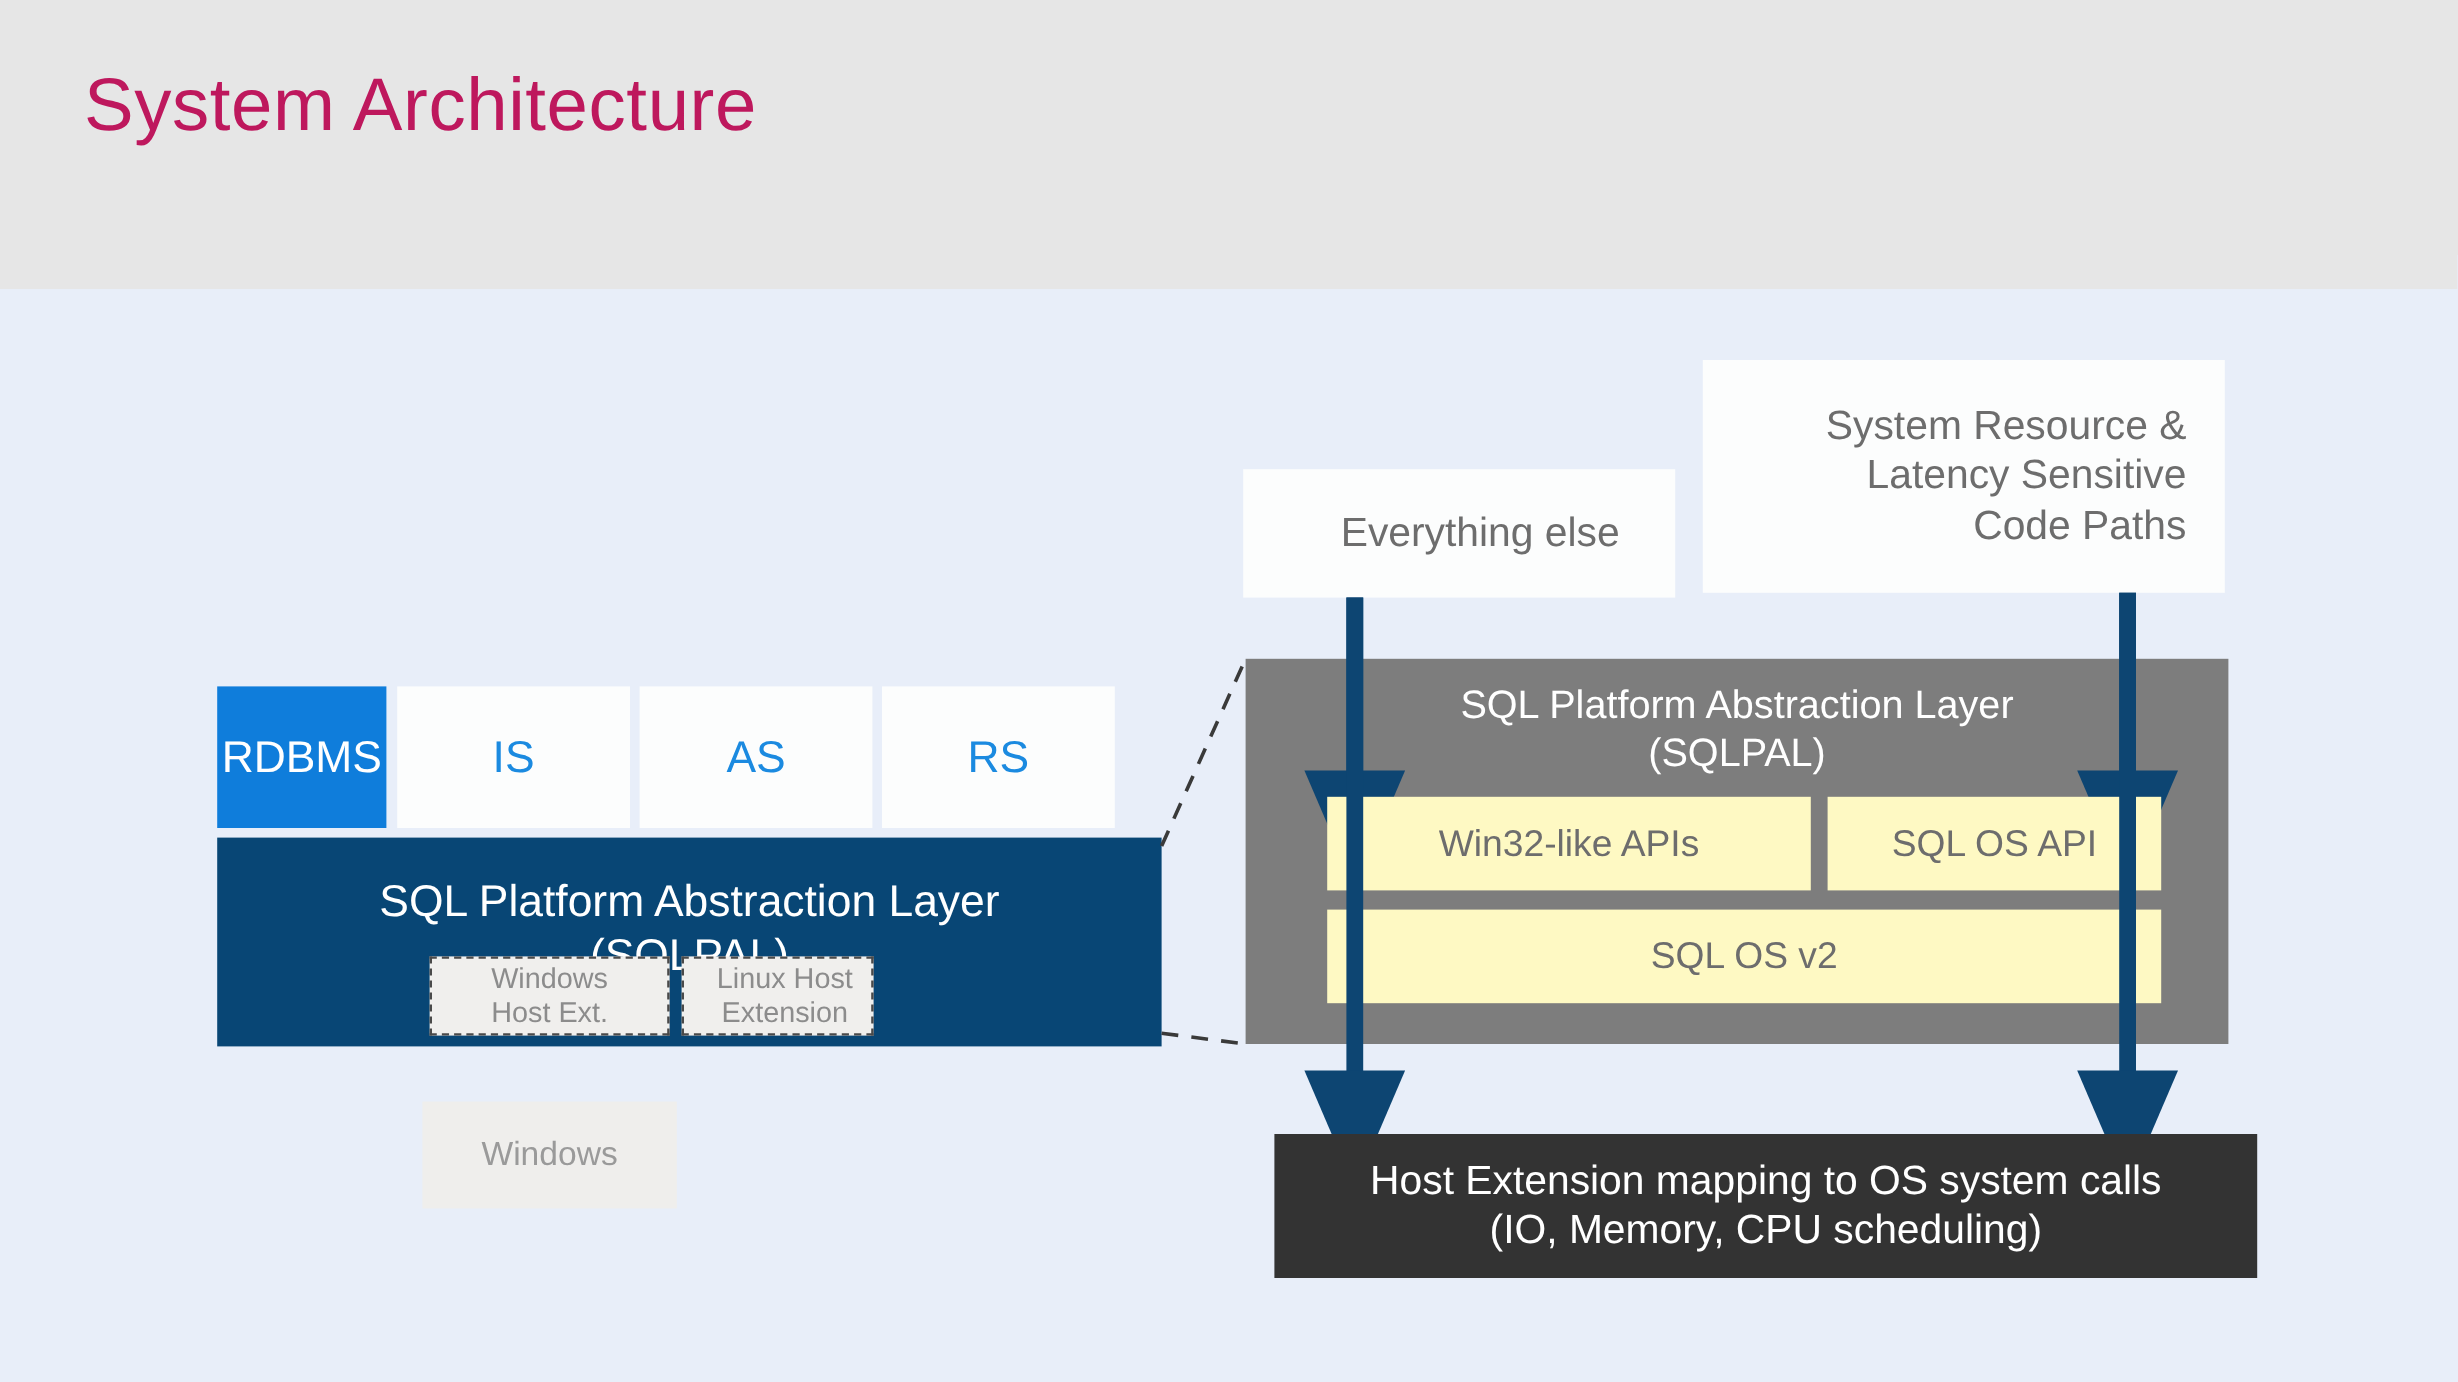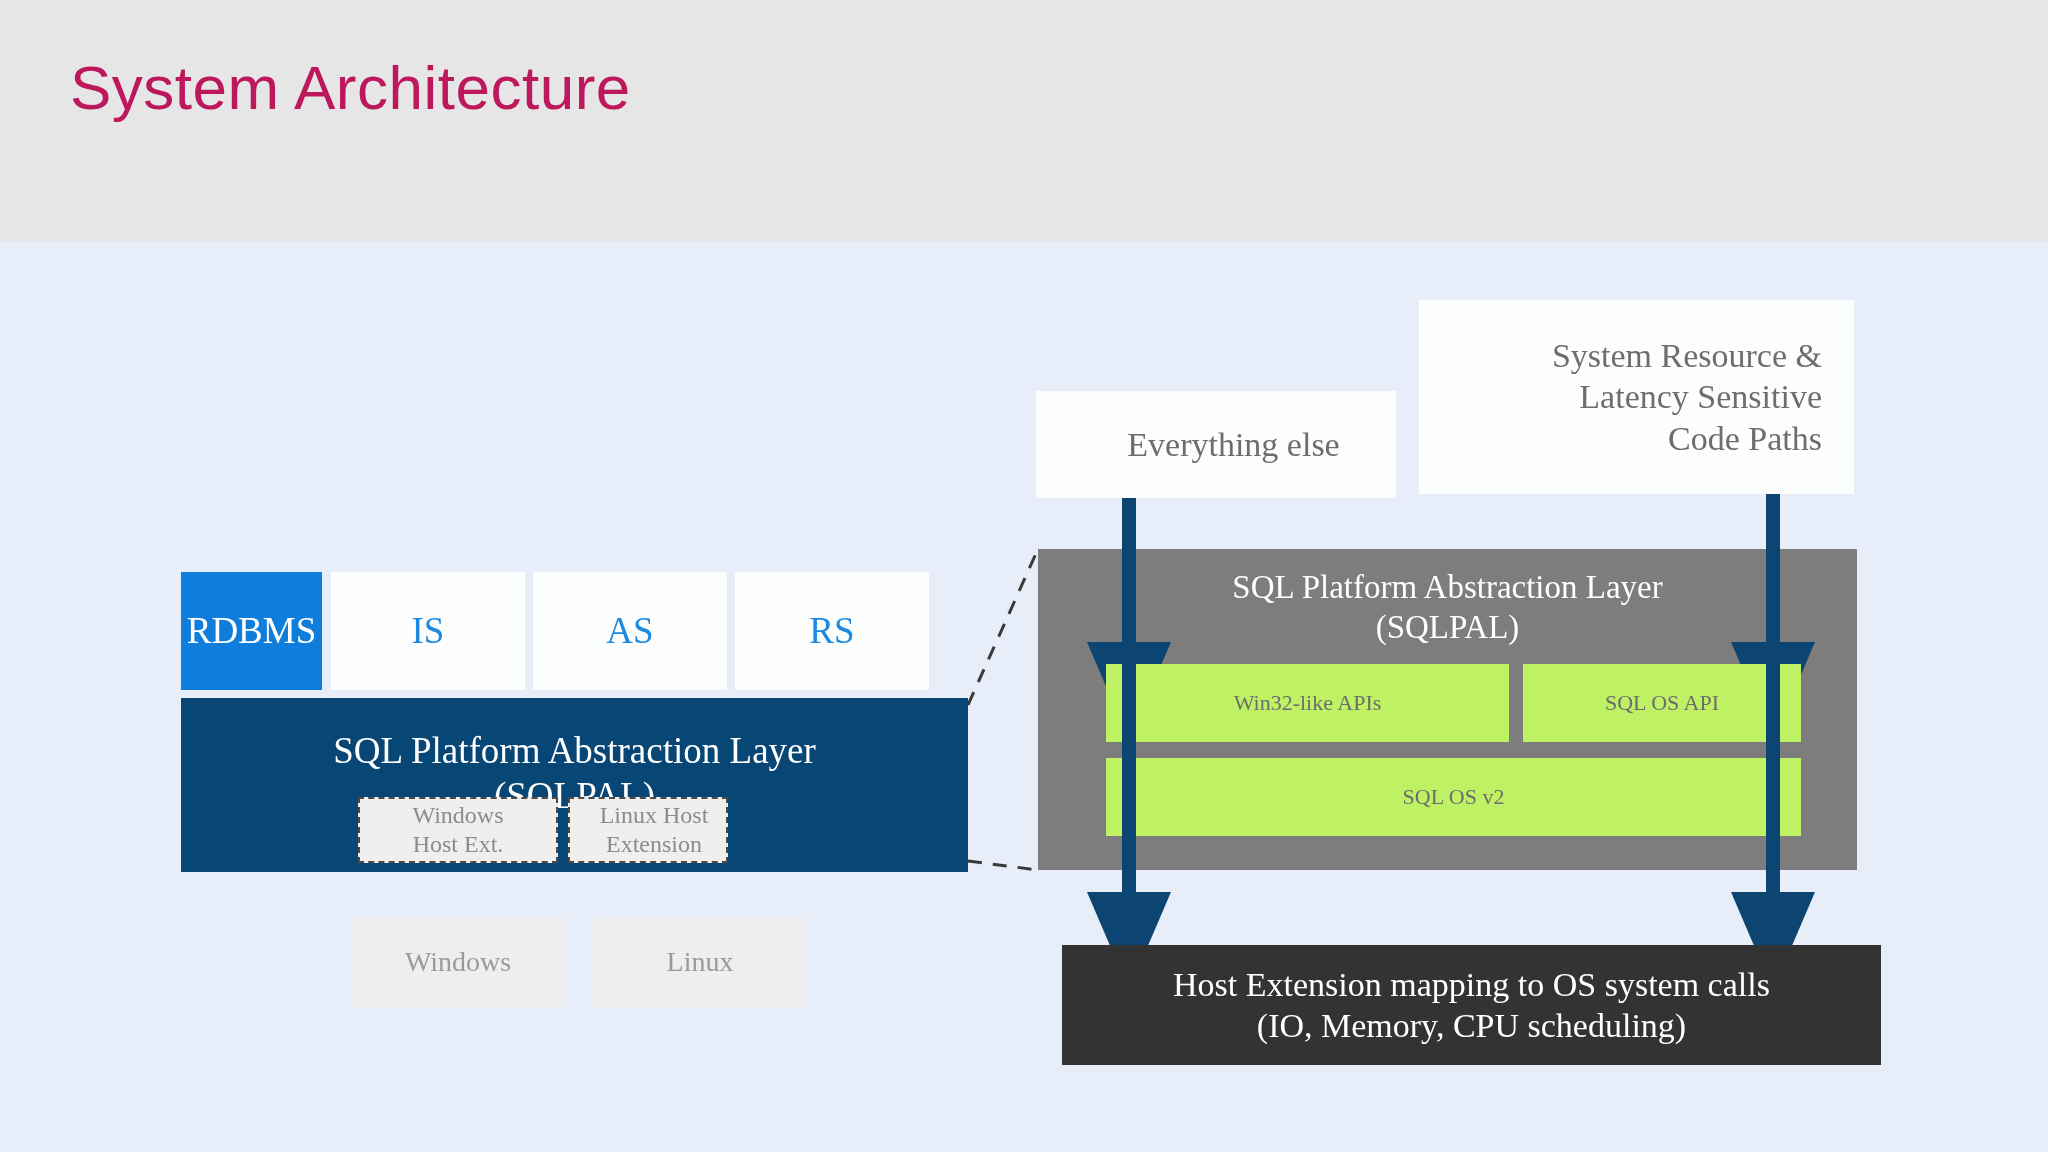--- a/index.html
+++ b/index.html
@@ -47,21 +47,20 @@
   .box {
     position: absolute;
     box-sizing: border-box;
     display: flex;
     align-items: center;
     justify-content: center;
     text-align: center;
     font-weight: 300;
     line-height: 1.22;
     white-space: pre-line;
-    font-family: Liberation Serif, serif;
   }
 
   
   .svc-tile {
     top: 331px;
     height: 118px;
     font-size: 37px;
     background: #fcfdfd;
     color: #1b8ae0;
   }
@@ -142,23 +141,23 @@
     height: 321px;
     background: #7d7d7d;
     color: #ffffff;
     font-size: 33px;
     align-items: flex-start;
     padding-top: 18px;
   }
 
   
   .inner-api {
-    background: #bef264;
+    background: #fef9c3;
     color: #6d6d6d;
-    font-size: 22px;
+    font-size: 31px;
   }
   #api-win32   { left: 1106px; top: 423px; width: 403px; height: 78px; }
   #api-sqlos   { left: 1523px; top: 423px; width: 278px; height: 78px; }
   #api-sqlosv2 { left: 1106px; top: 517px; width: 695px; height: 78px; }
 
   
   #host-extension-block {
     left: 1062px;
     top: 463px;
     width: 819px;
@@ -192,21 +191,20 @@
 
   <div class="box" id="left-sqlpal">SQL Platform Abstraction Layer
 (SQLPAL)</div>
 
   <div class="box host-ext" id="hostext-windows">Windows
 Host Ext.</div>
   <div class="box host-ext" id="hostext-linux">Linux Host
 Extension</div>
 
   <div class="box os-box" id="os-windows">Windows</div>
-  <div class="box os-box" id="os-linux">Linux</div>
 
   <svg id="overlay" viewBox="0 0 2048 911">
 
     <line x1="968" y1="464" x2="1038" y2="308" stroke="#3a3a3a" stroke-width="3" stroke-dasharray="14 11"></line>
 
     <line x1="968" y1="620" x2="1038" y2="629" stroke="#3a3a3a" stroke-width="3" stroke-dasharray="14 11"></line>
   </svg>
 
   <div class="box callout" id="callout-everything-else">Everything else</div>
   <div class="box callout" id="callout-system-resource">System Resource &amp;

